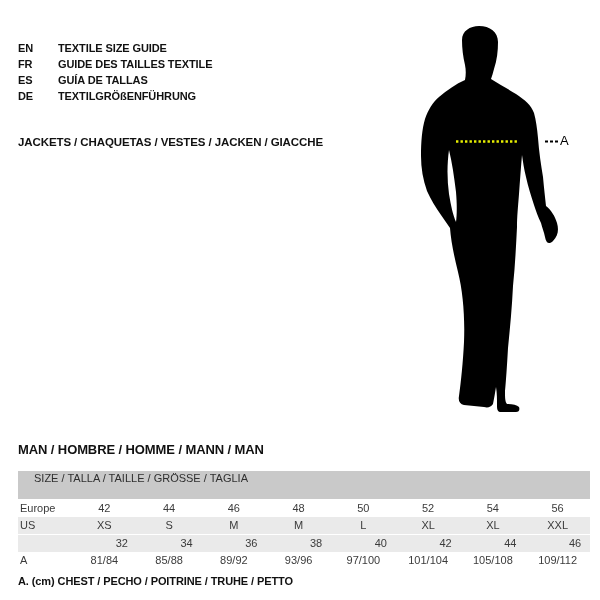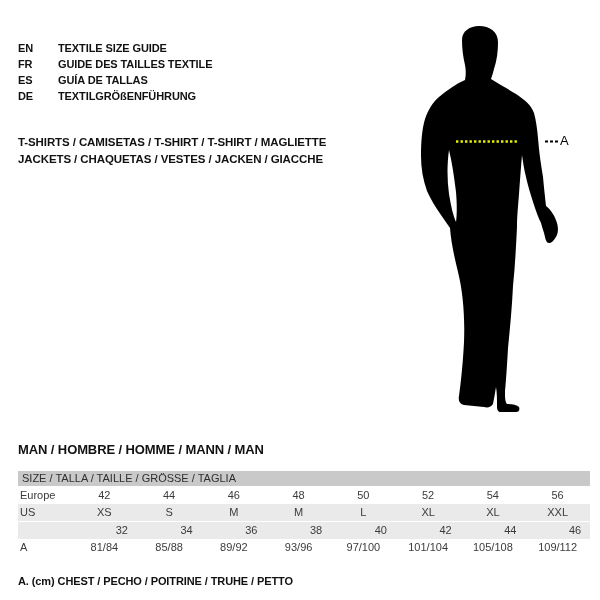--- a/index.html
+++ b/index.html
@@ -13,21 +13,21 @@
   .lang-code{width:40px;flex:0 0 40px;}
   
   .cats{position:absolute;top:110px;left:18px;font-size:11.5px;font-weight:700;line-height:17px;letter-spacing:-0.1px;}
   
   .figure-svg{position:absolute;left:395px;top:0;width:205px;height:410px;}
   .measure-label{position:absolute;left:560px;top:109px;font-size:13px;font-weight:400;color:#000;}
   
   .section-title{position:absolute;left:18px;top:418px;font-size:13px;font-weight:700;letter-spacing:-0.1px;}
   
   .size-table{position:absolute;left:18px;top:447px;width:572px;font-size:11px;color:#3b3b3b;}
-  .thead{height:15px;line-height:15px;padding-left:4px;color:#2f2f2f;}
+  .thead{height:28px;line-height:15px;padding-left:16px;color:#2f2f2f;}
   .trow{display:flex;height:17px;line-height:17px;}
   .trow.r0{margin-top:1px;}
   .trow.r2{margin-top:1px;}
   .tlabel{flex:0 0 52px;padding-left:2px;text-align:left;}
   .tcell{flex:1 1 0;text-align:center;}
   
   .footnote{position:absolute;left:18px;top:551px;font-size:11px;font-weight:700;letter-spacing:-0.1px;}
 </style>
 </head>
 <body>
@@ -47,21 +47,20 @@
       <span class="lang-code">ES</span>
       <span class="lang-label">GUÍA DE TALLAS</span>
     </div>
     <div class="lang-row">
       <span class="lang-code">DE</span>
       <span class="lang-label">TEXTILGRÖßENFÜHRUNG</span>
     </div>
   </div>
 
   <div class="cats">
-    <div>T-SHIRTS / CAMISETAS / T-SHIRT / T-SHIRT / MAGLIETTE</div>
     <div>JACKETS / CHAQUETAS / VESTES / JACKEN / GIACCHE</div>
   </div>
 
   <svg class="figure-svg" viewBox="0 0 205 410" xmlns="http://www.w3.org/2000/svg">
     <path fill-rule="evenodd" d="
       M 67,16
       C 67,7 75,2 84,2
       C 95,2 103,8 103,18
       C 103,27 102,36 99,45
       C 98,49 97,52 96,55

